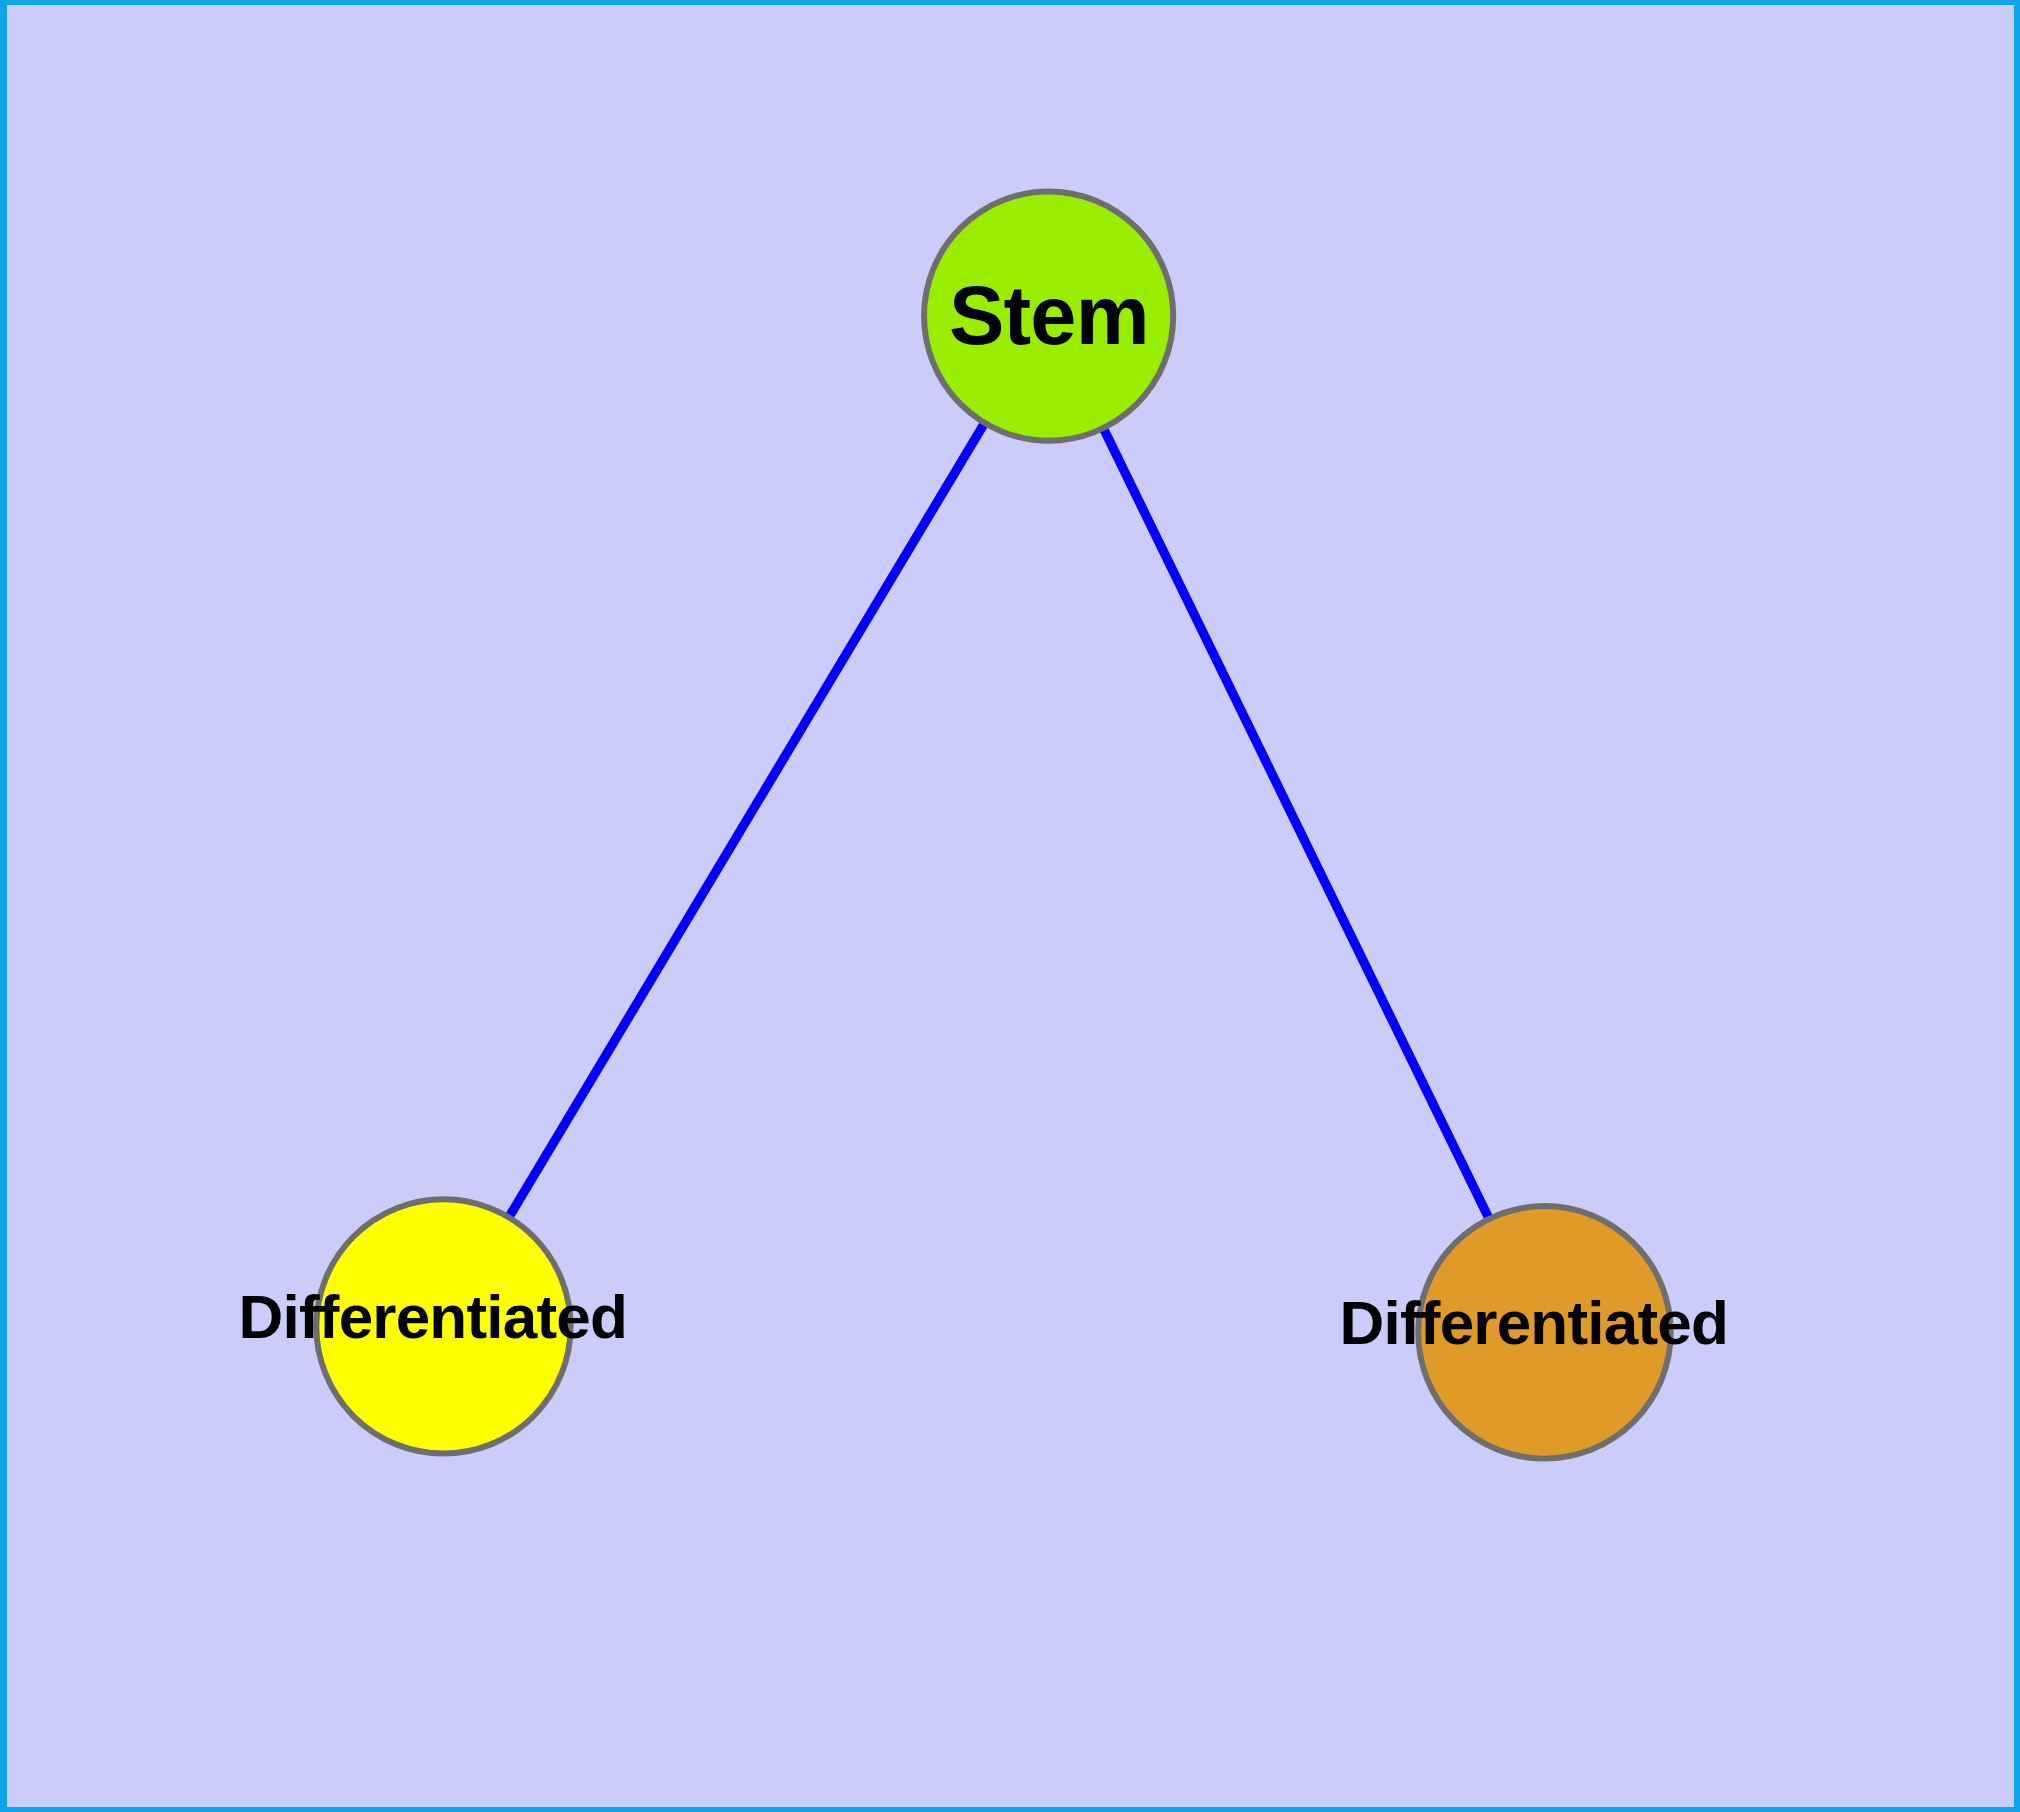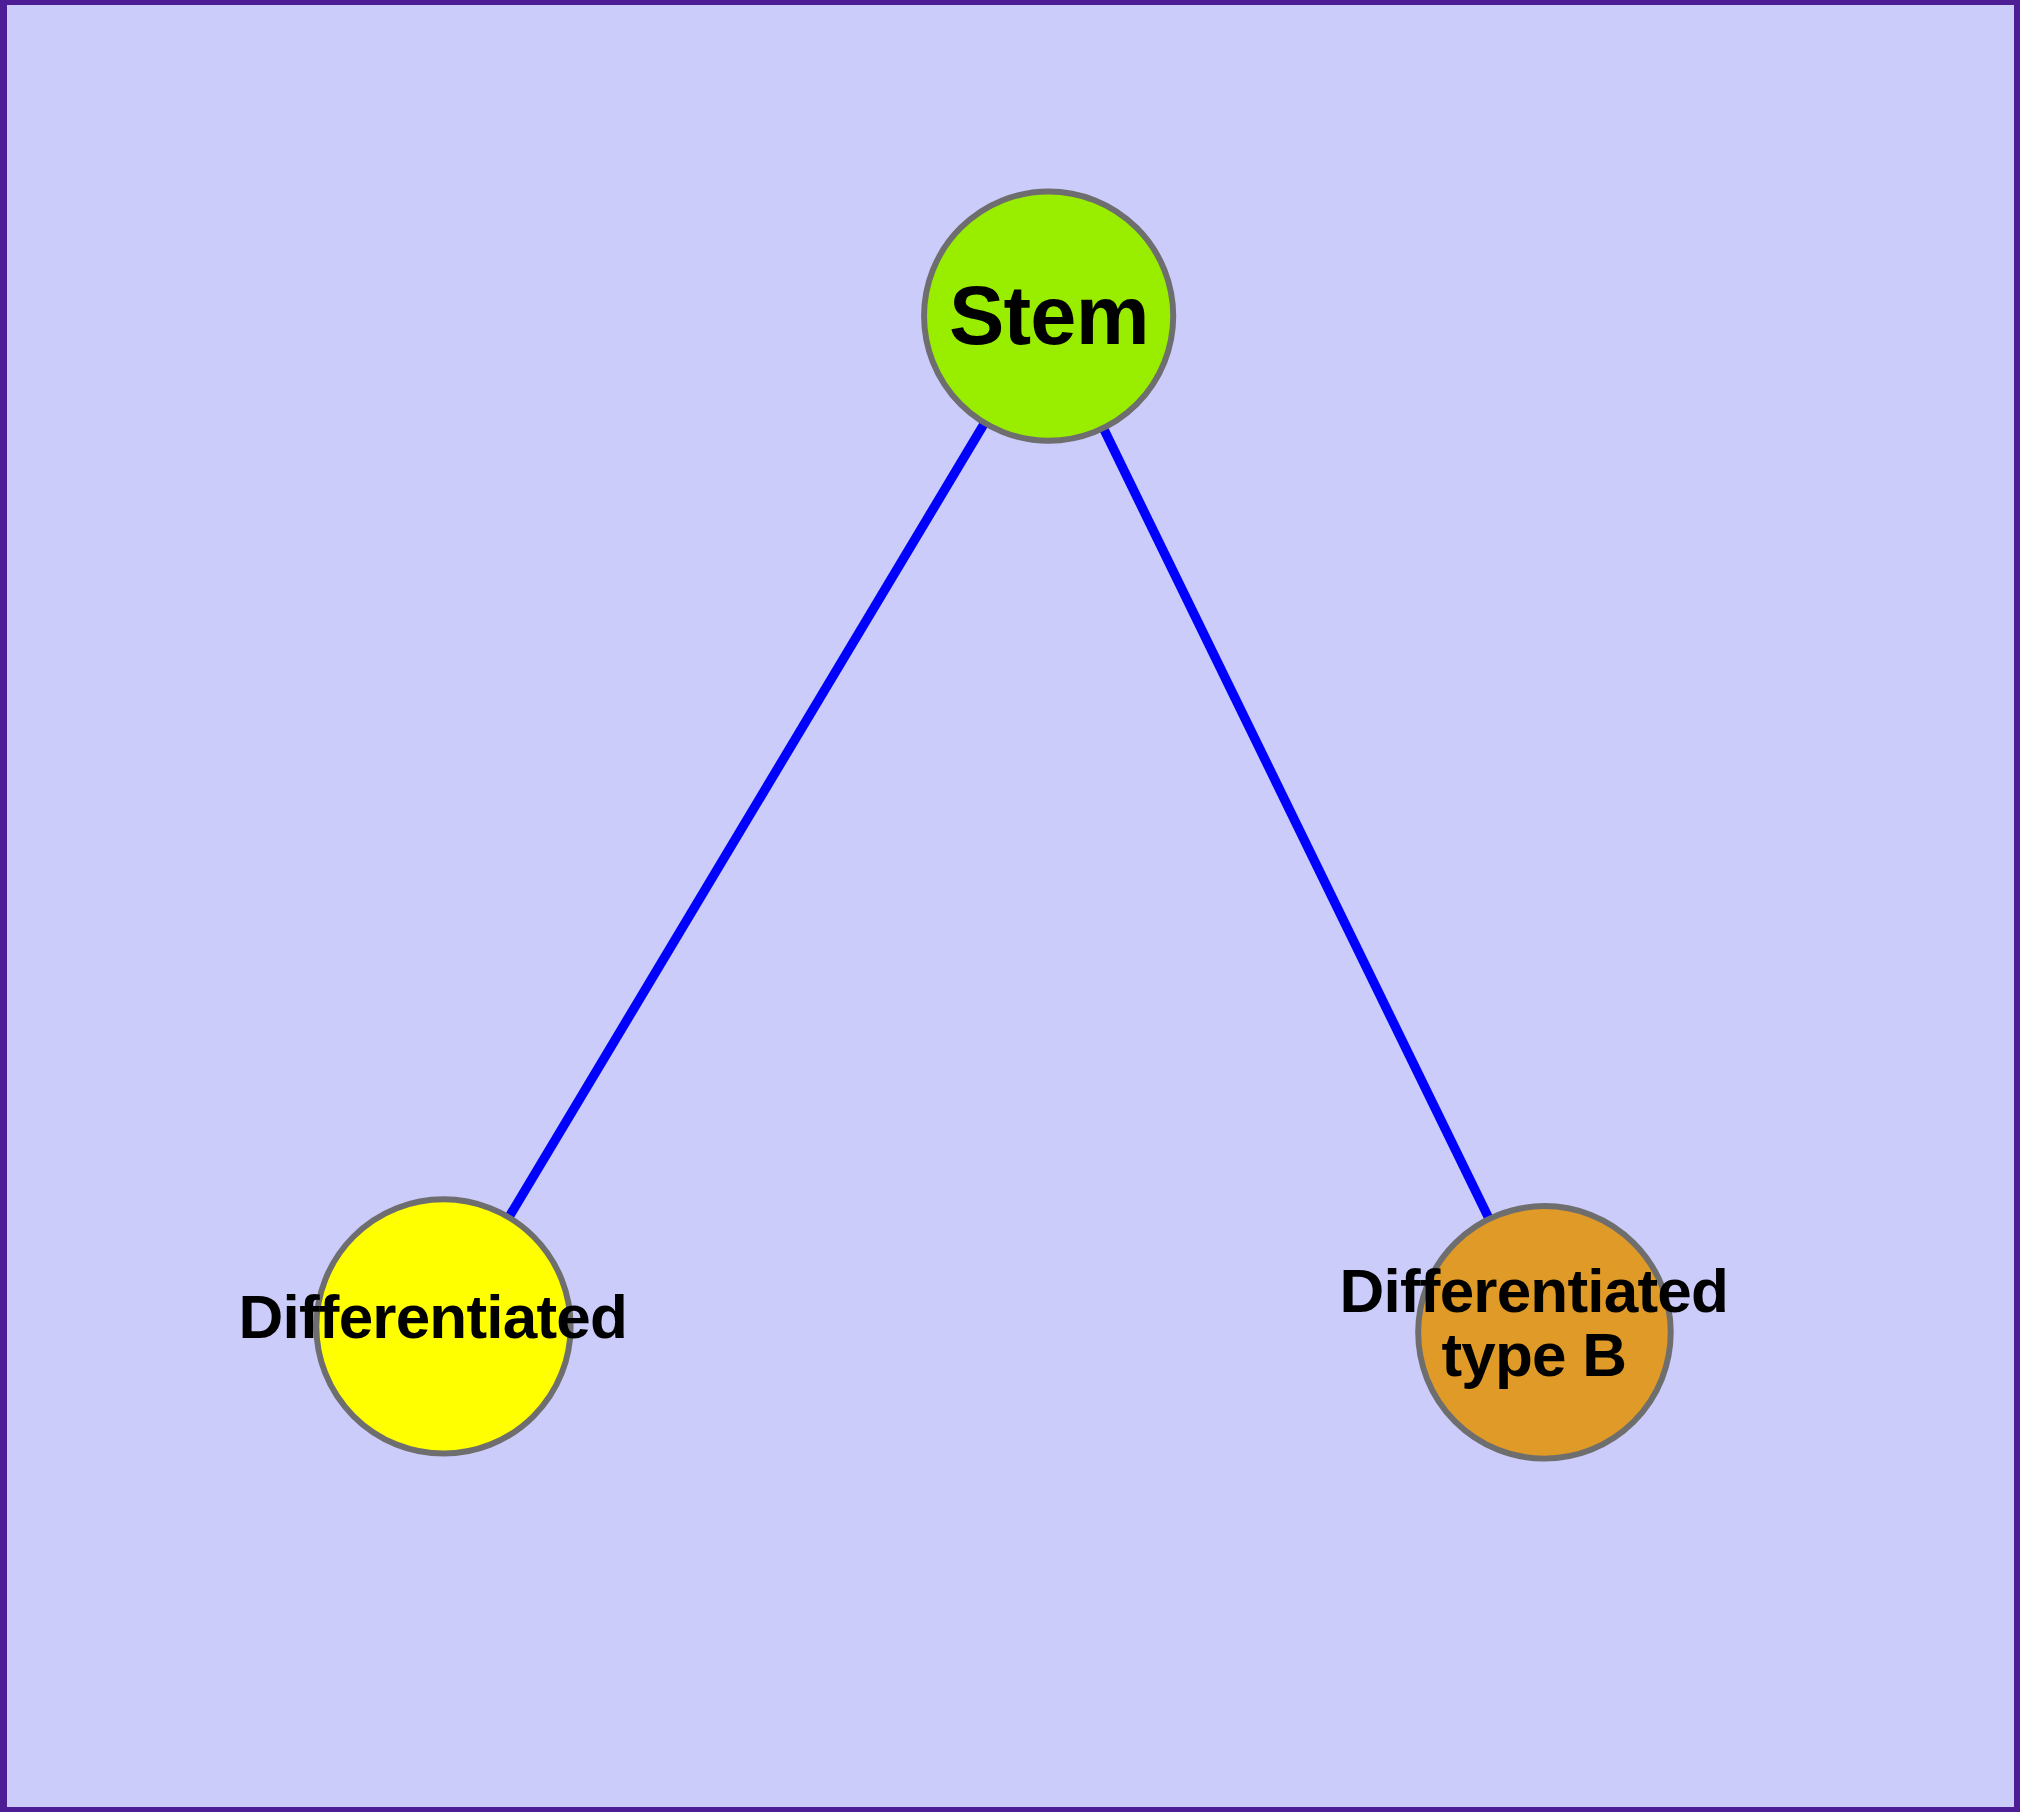--- a/index.html
+++ b/index.html
@@ -45,21 +45,21 @@
     transform: translate(-50%, -50%);
   }
   .node-label.two-line {
     font-size: 62px;
     line-height: 1.03;
   }
 </style>
 </head>
 <body>
 
-<div id="canvas" style="background: #4c1d95;">
+<div id="canvas" style="background: #0ea5e9;">
   <div id="plot-area" style="background: rgb(204, 204, 250);">
 
     <svg id="graph-svg" viewBox="0 0 2368 2126" preserveAspectRatio="none">
 
       <g>
         <line x1="1152.4347718856968" y1="494.8231819499292" x2="593.1068098884167" y2="1428.603196936985" stroke="#0000ff" stroke-width="11" stroke-linecap="butt"></line>
         <line x1="1294.3361231441518" y1="500.91113102536406" x2="1747.786881914316" y2="1430.2914041286579" stroke="#0000ff" stroke-width="11" stroke-linecap="butt"></line>
       </g>
 
       <g>
@@ -72,18 +72,17 @@
     <div class="node-label" style="left: 1042px; top: 311px; color: rgb(0, 0, 0);">
       <div>Stem</div>
     </div>
 
     <div class="node-label two-line" style="left: 426px; top: 1312px; color: rgb(0, 0, 0);">
       <div>Differentiated</div>
     </div>
 
     <div class="node-label two-line" style="left: 1527px; top: 1318px; color: rgb(0, 0, 0);">
       <div>Differentiated</div>
-      <div>type B</div>
     </div>
 
   </div>
 </div>
 
 
 </body></html>

